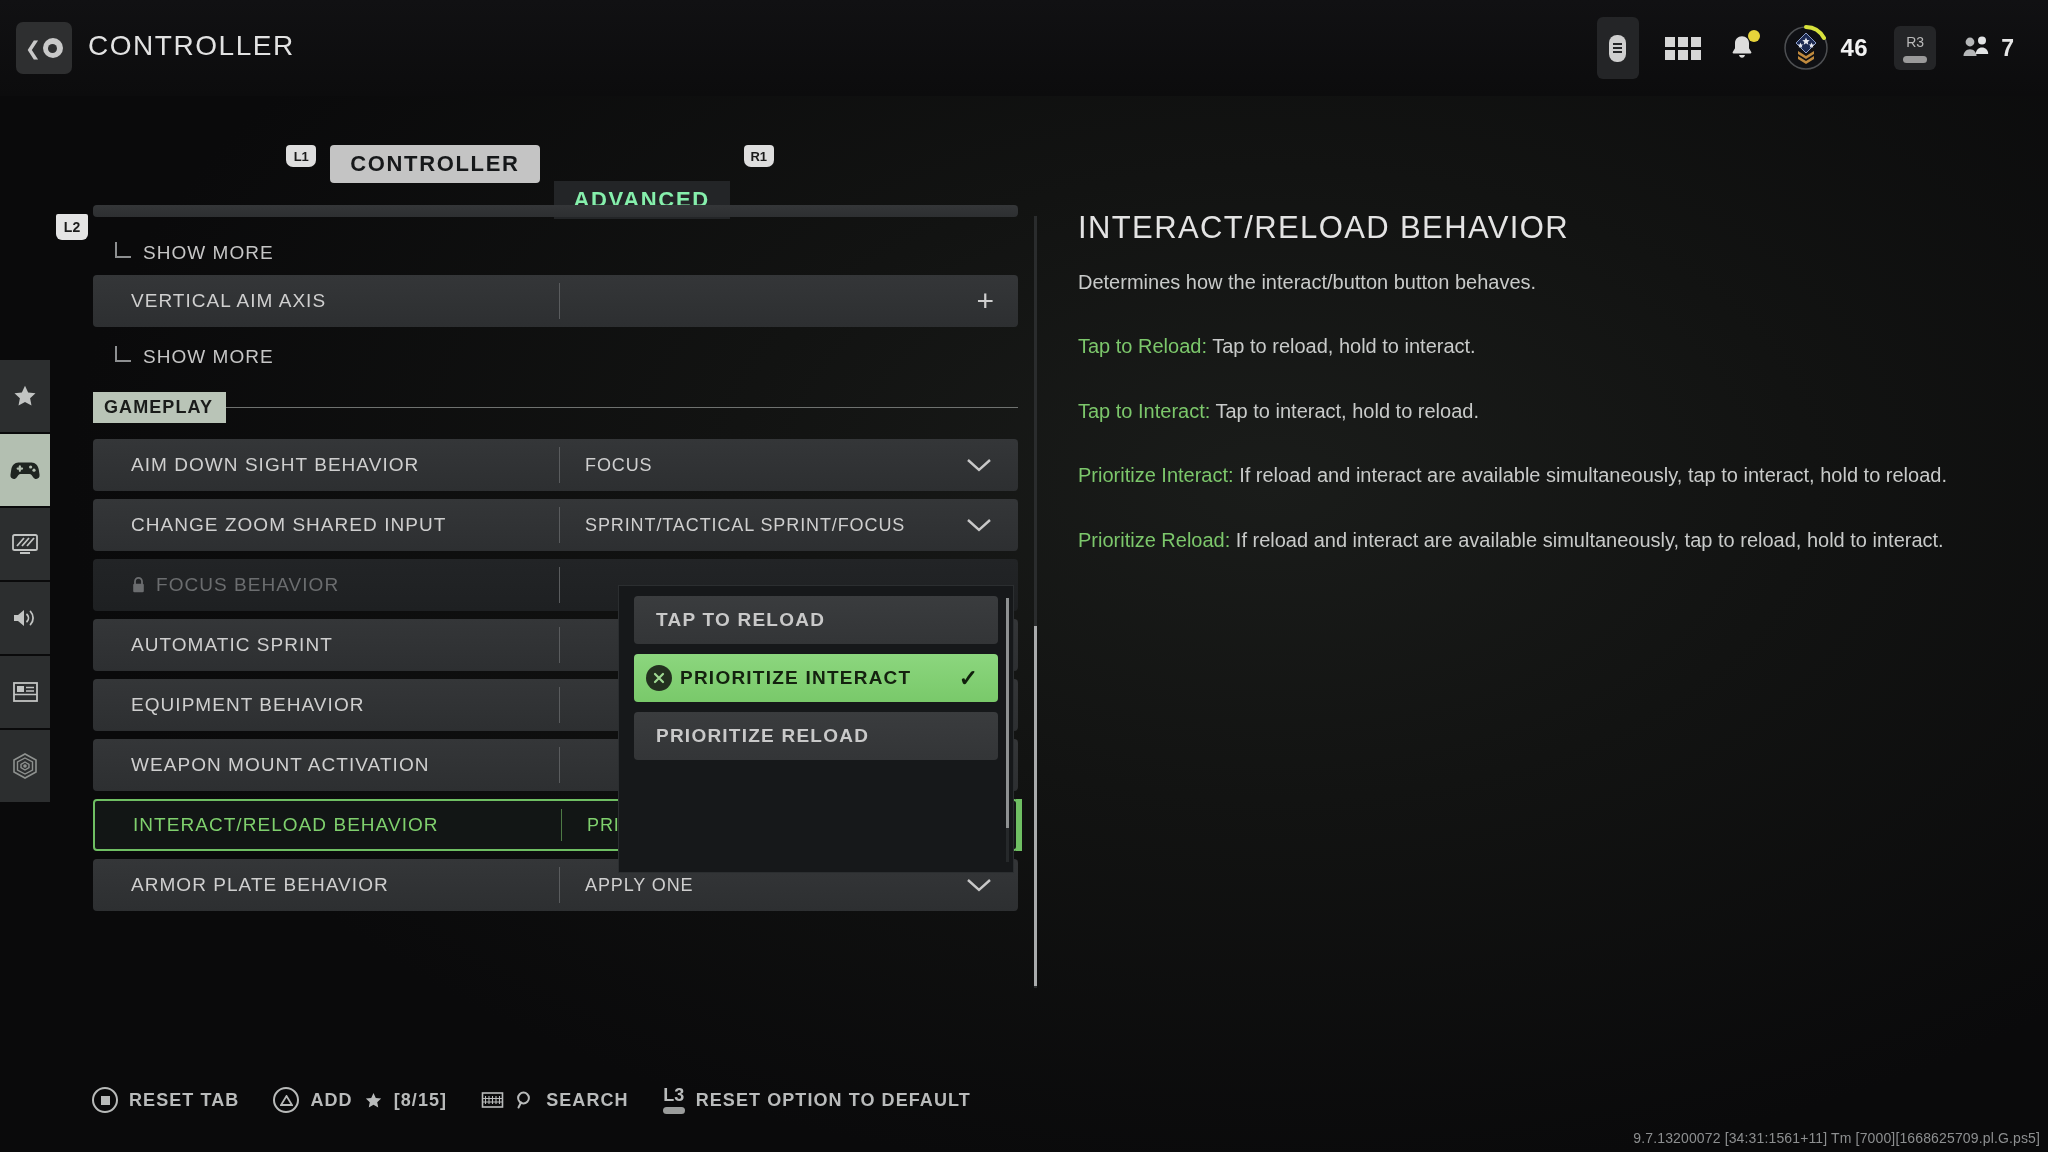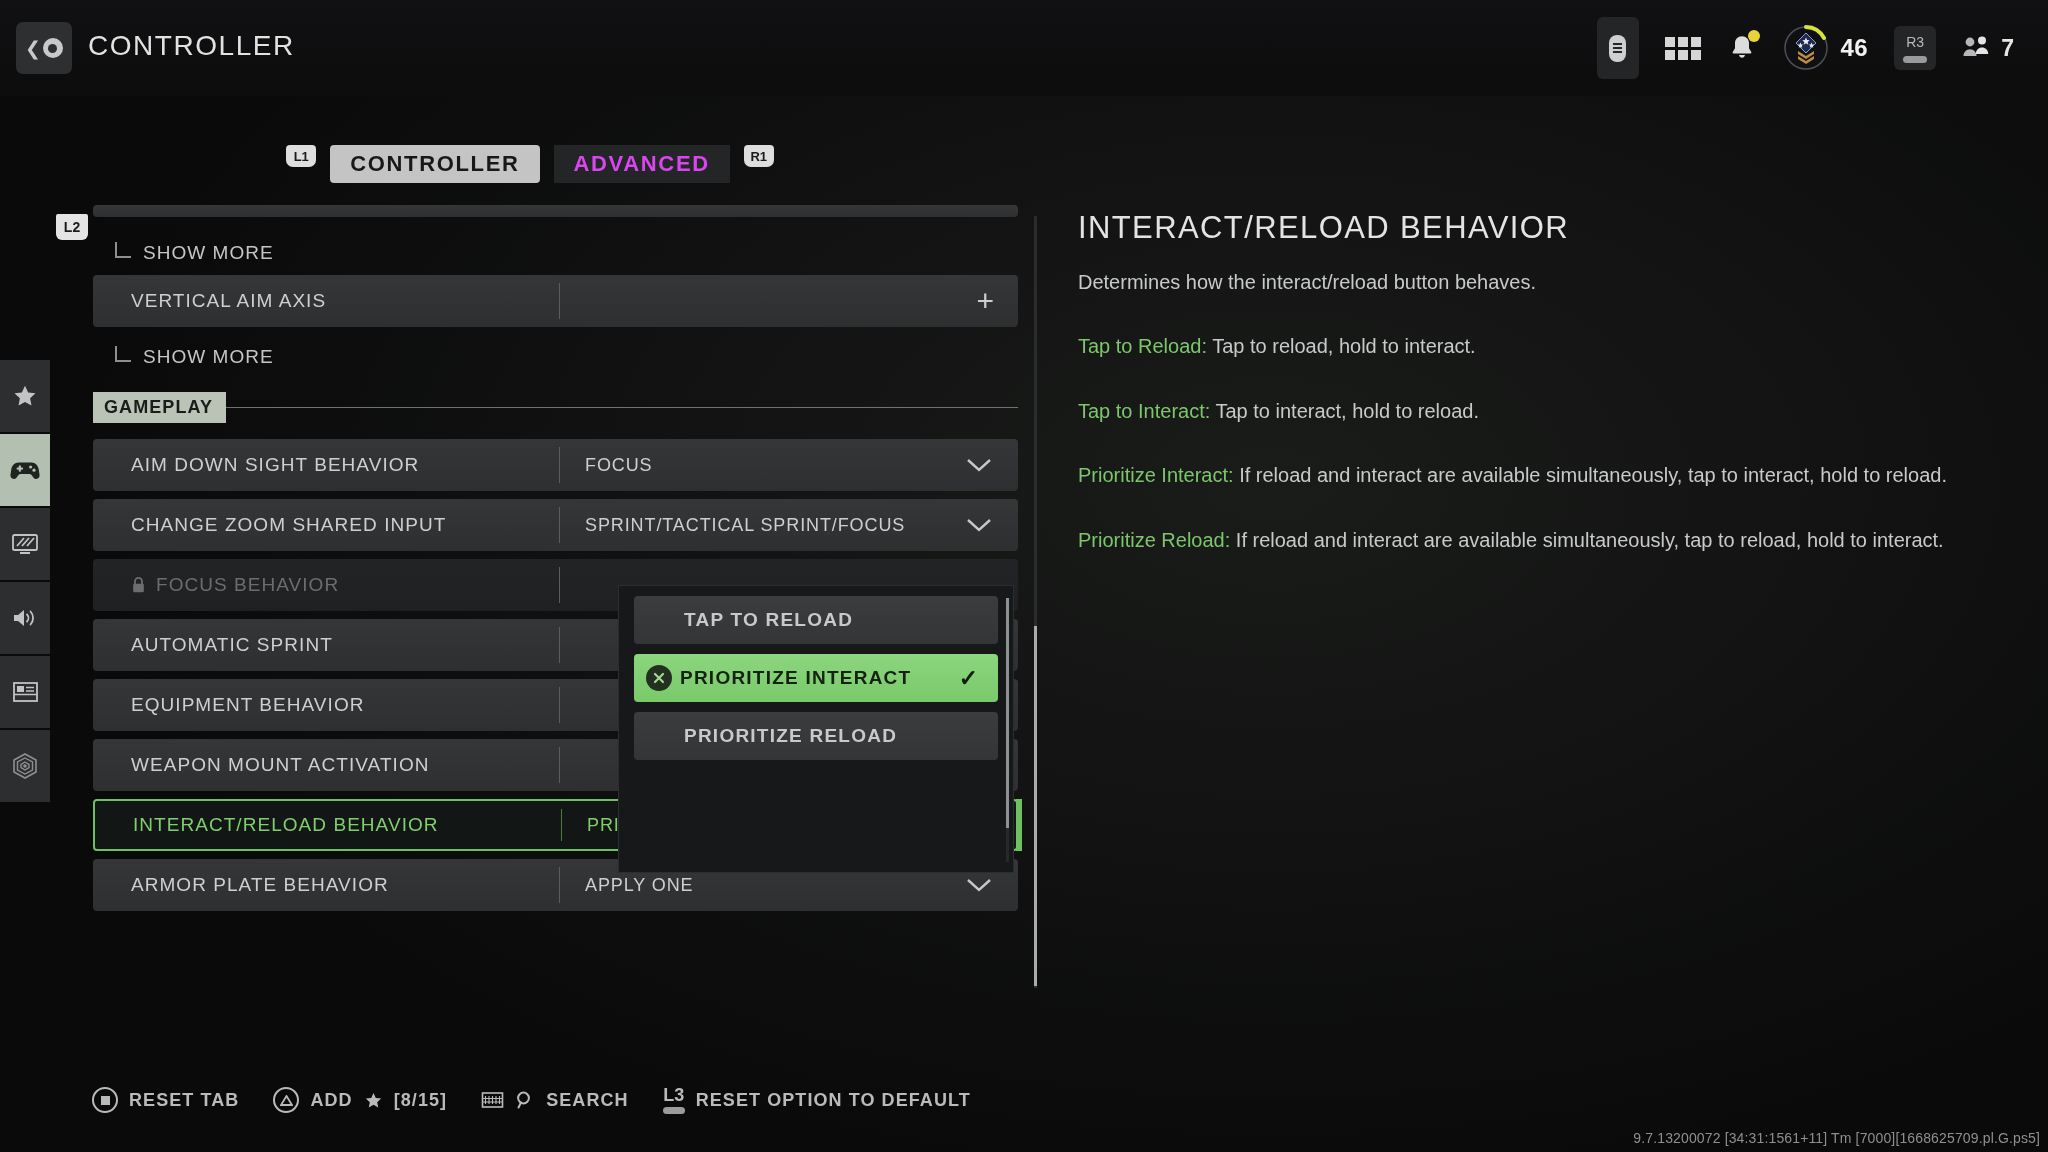--- a/index.html
+++ b/index.html
@@ -72,21 +72,21 @@
     min-width: 30px; height: 22px; padding: 0 5px;
     background: #dedede; color: #1a1a1a; border-radius: 4px 4px 7px 7px;
     font-size: 13px; font-weight: 700; display: flex; align-items: center; justify-content: center;
     font-stretch: condensed;
   }
   .tab {
     height: 38px; padding: 0 20px; display: flex; align-items: center; justify-content: center;
     font-size: 22px; letter-spacing: .075em; font-weight: 600; font-stretch: condensed;
   }
   .tab.active { background: #c4c4c4; color: #16181a; border-radius: 4px; }
-  .tab.inactive { background: #232527; color: #d946ef; }
+  .tab.inactive { background: #232527; color: #86efac; margin-top: 36px; }
 
   
   #rail { position: absolute; left: 0; top: 360px; width: 50px; }
   .rail-item {
     width: 50px; height: 72px; background: #2c2e2f; margin-bottom: 2px;
     display: flex; align-items: center; justify-content: center;
   }
   .rail-item.active { background: #b3bfb1; }
   #rail-l2 {
     position: absolute; left: 56px; top: 214px; min-width: 32px; height: 26px; padding: 0 5px;
@@ -145,21 +145,21 @@
   
   #dropdown {
     position: absolute; left: 618px; top: 585px; width: 396px; height: 288px;
     background: #16181a; border: 1px solid #2b2e30; padding: 10px 15px 10px 15px;
     z-index: 30;
   }
   .dd-item {
     height: 48px; margin-bottom: 10px; background: linear-gradient(180deg, #3a3c3e 0%, #333537 100%);
     border-radius: 4px; display: flex; align-items: center; position: relative;
   }
-  .dd-item .txt { padding-left: 50px; font-size: 19px; letter-spacing: .065em; color: #c9c9c9; font-stretch: condensed; font-weight: 600; }
+  .dd-item .txt { padding-left: 22px; font-size: 19px; letter-spacing: .065em; color: #c9c9c9; font-stretch: condensed; font-weight: 600; }
   .dd-item.selected { background: linear-gradient(180deg, #8cd67e 0%, #79c96a 100%); }
   .dd-item.selected .txt { color: #14220f; padding-left: 8px; }
   .xbtn {
     width: 26px; height: 26px; border-radius: 50%; background: #23301f; margin-left: 12px;
     display: flex; align-items: center; justify-content: center; flex: 0 0 auto;
   }
   .check { position: absolute; right: 20px; color: #10200c; font-size: 23px; line-height: 1; font-weight: 700; }
   #dd-scroll-track { position: absolute; right: 4px; top: 12px; width: 3px; height: 264px; background: #26292b; }
   #dd-scroll-thumb { position: absolute; right: 4px; top: 12px; width: 3px; height: 230px; background: #8e9192; }
 
@@ -427,21 +427,21 @@
     </div>
     <div class="dd-item">
       <span class="txt">PRIORITIZE RELOAD</span>
     </div>
     <div id="dd-scroll-track"></div>
     <div id="dd-scroll-thumb"></div>
   </div>
 
   <div id="info">
     <h1>INTERACT/RELOAD BEHAVIOR</h1>
-    <p>Determines how the interact/reload button behaves.</p>
+    <p>Determines how the interact/button button behaves.</p>
     <p>
       <span class="grn">Tap to Reload:</span><span> Tap to reload, hold to interact.</span>
     </p>
     <p>
       <span class="grn">Tap to Interact:</span><span> Tap to interact, hold to reload.</span>
     </p>
     <p>
       <span class="grn">Prioritize Interact:</span><span> If reload and interact are available simultaneously, tap to interact, hold to reload.</span>
     </p>
     <p>

